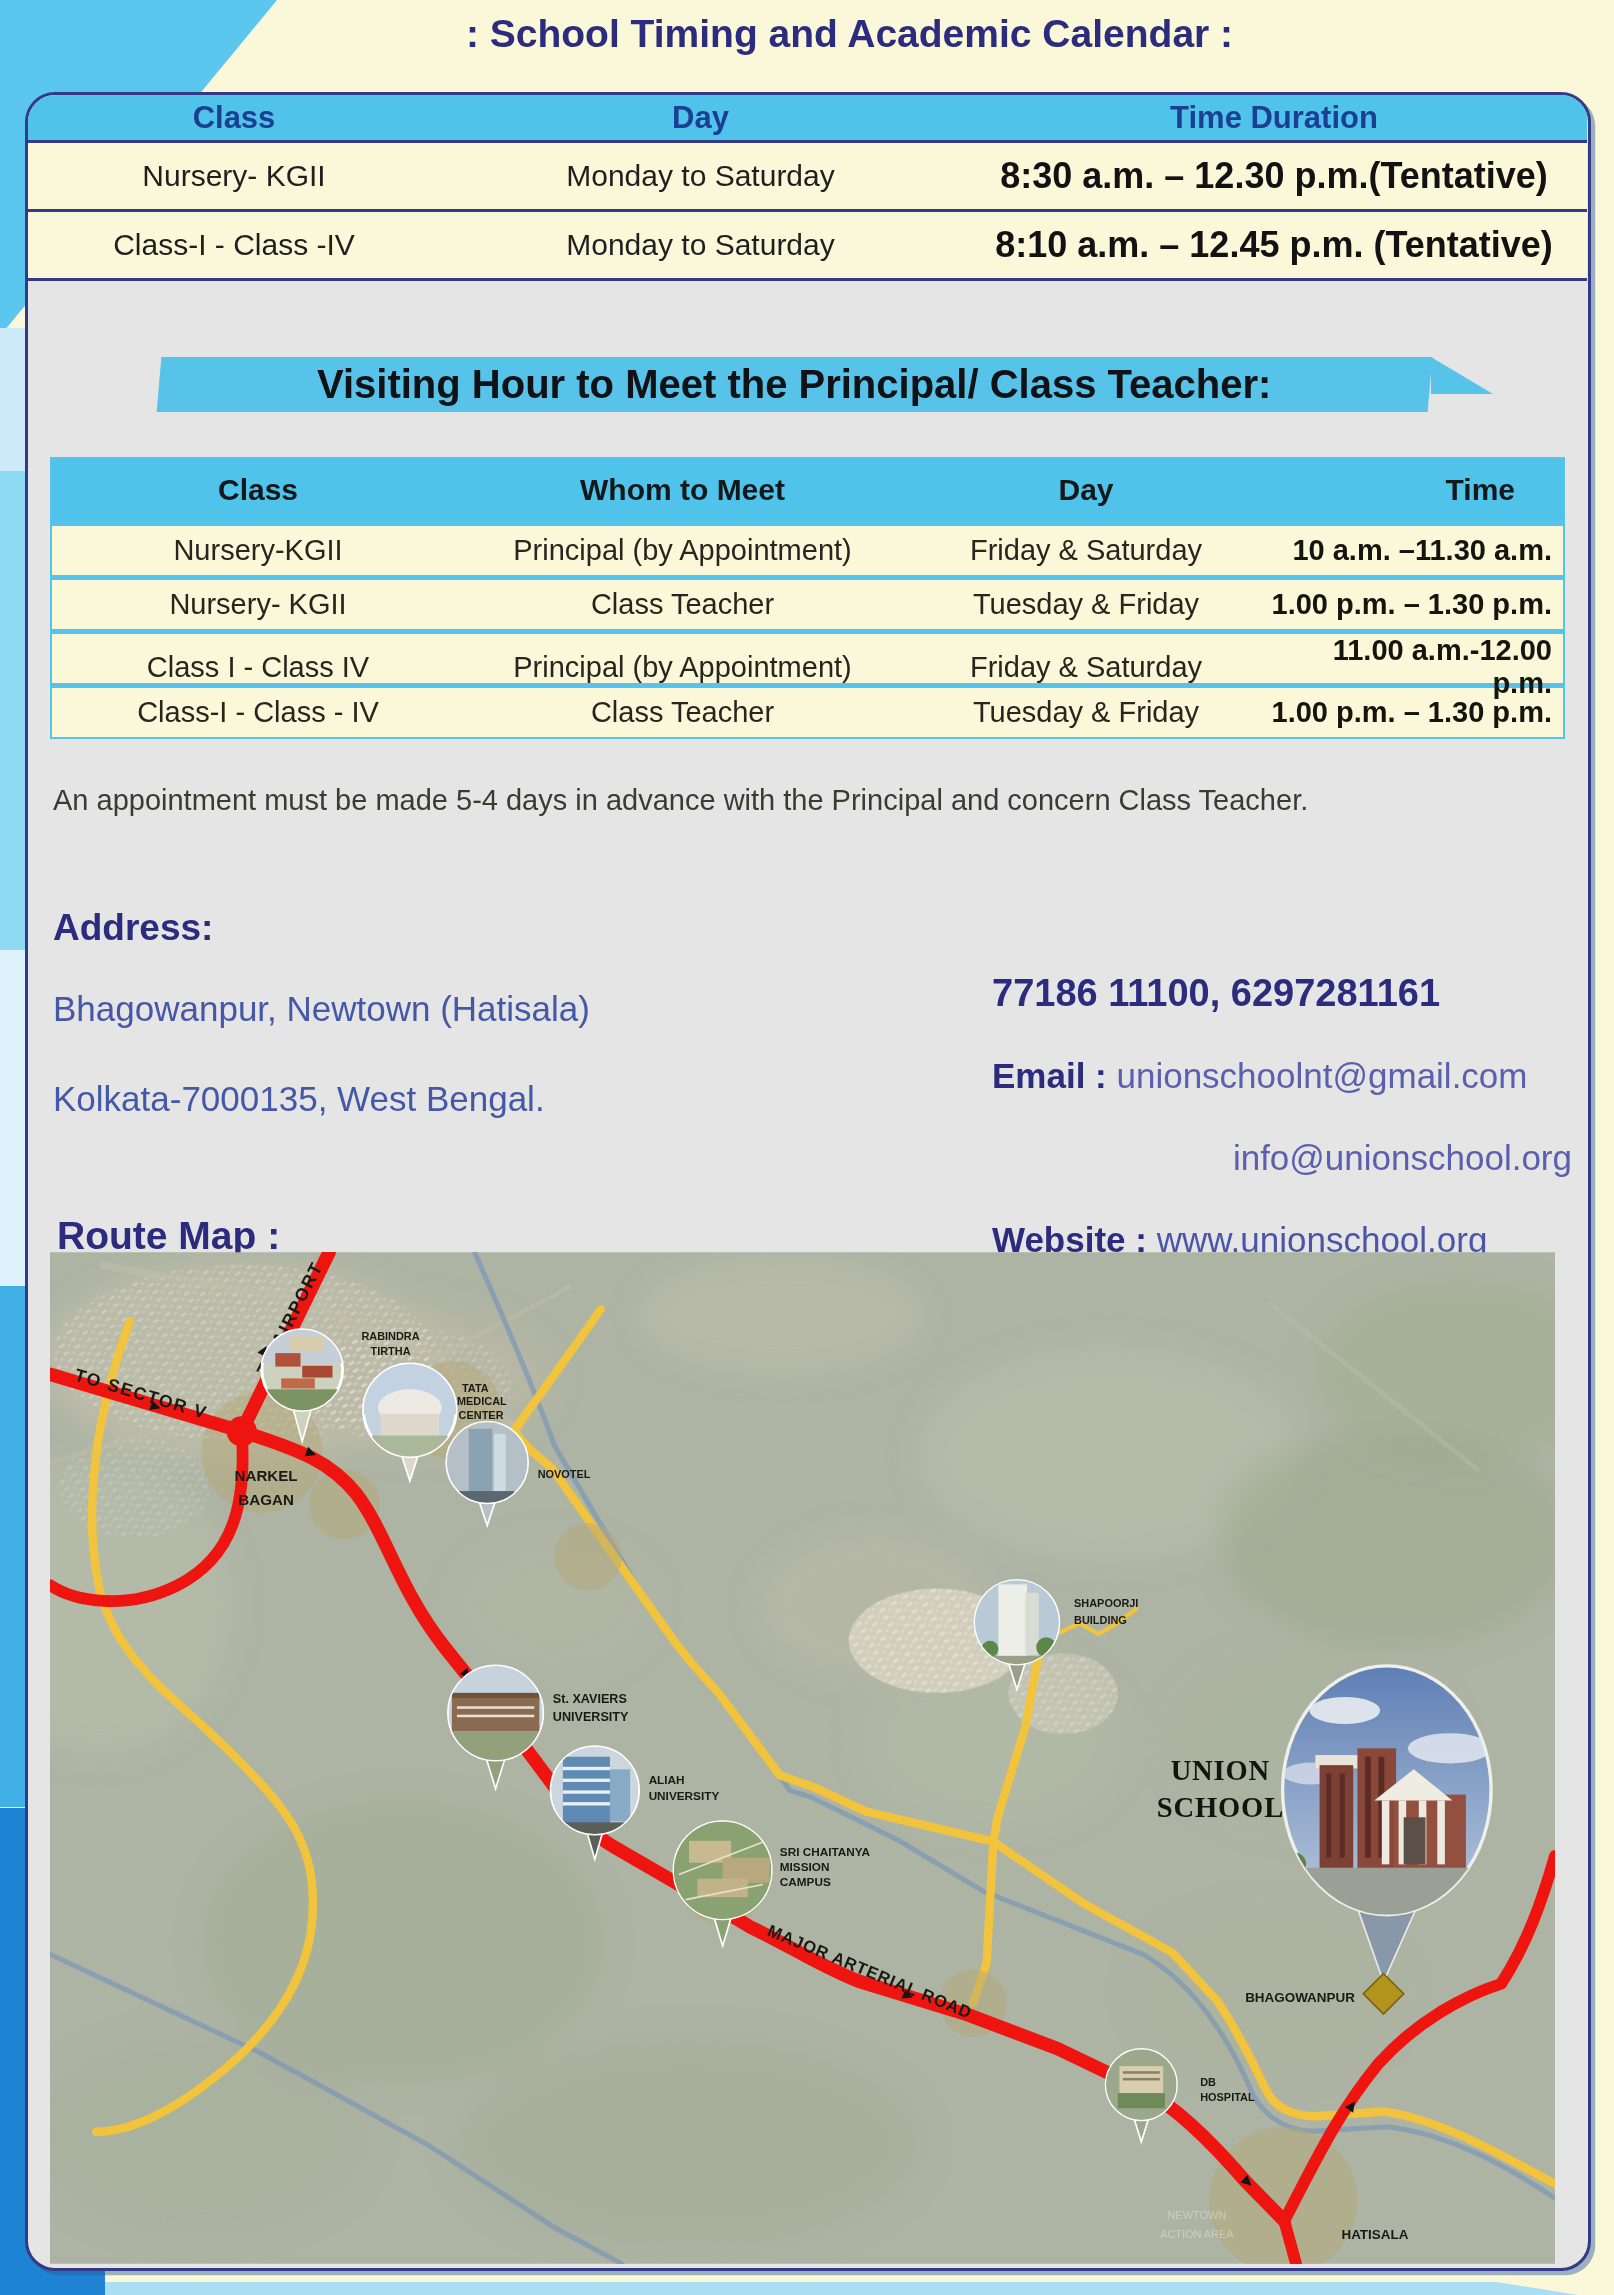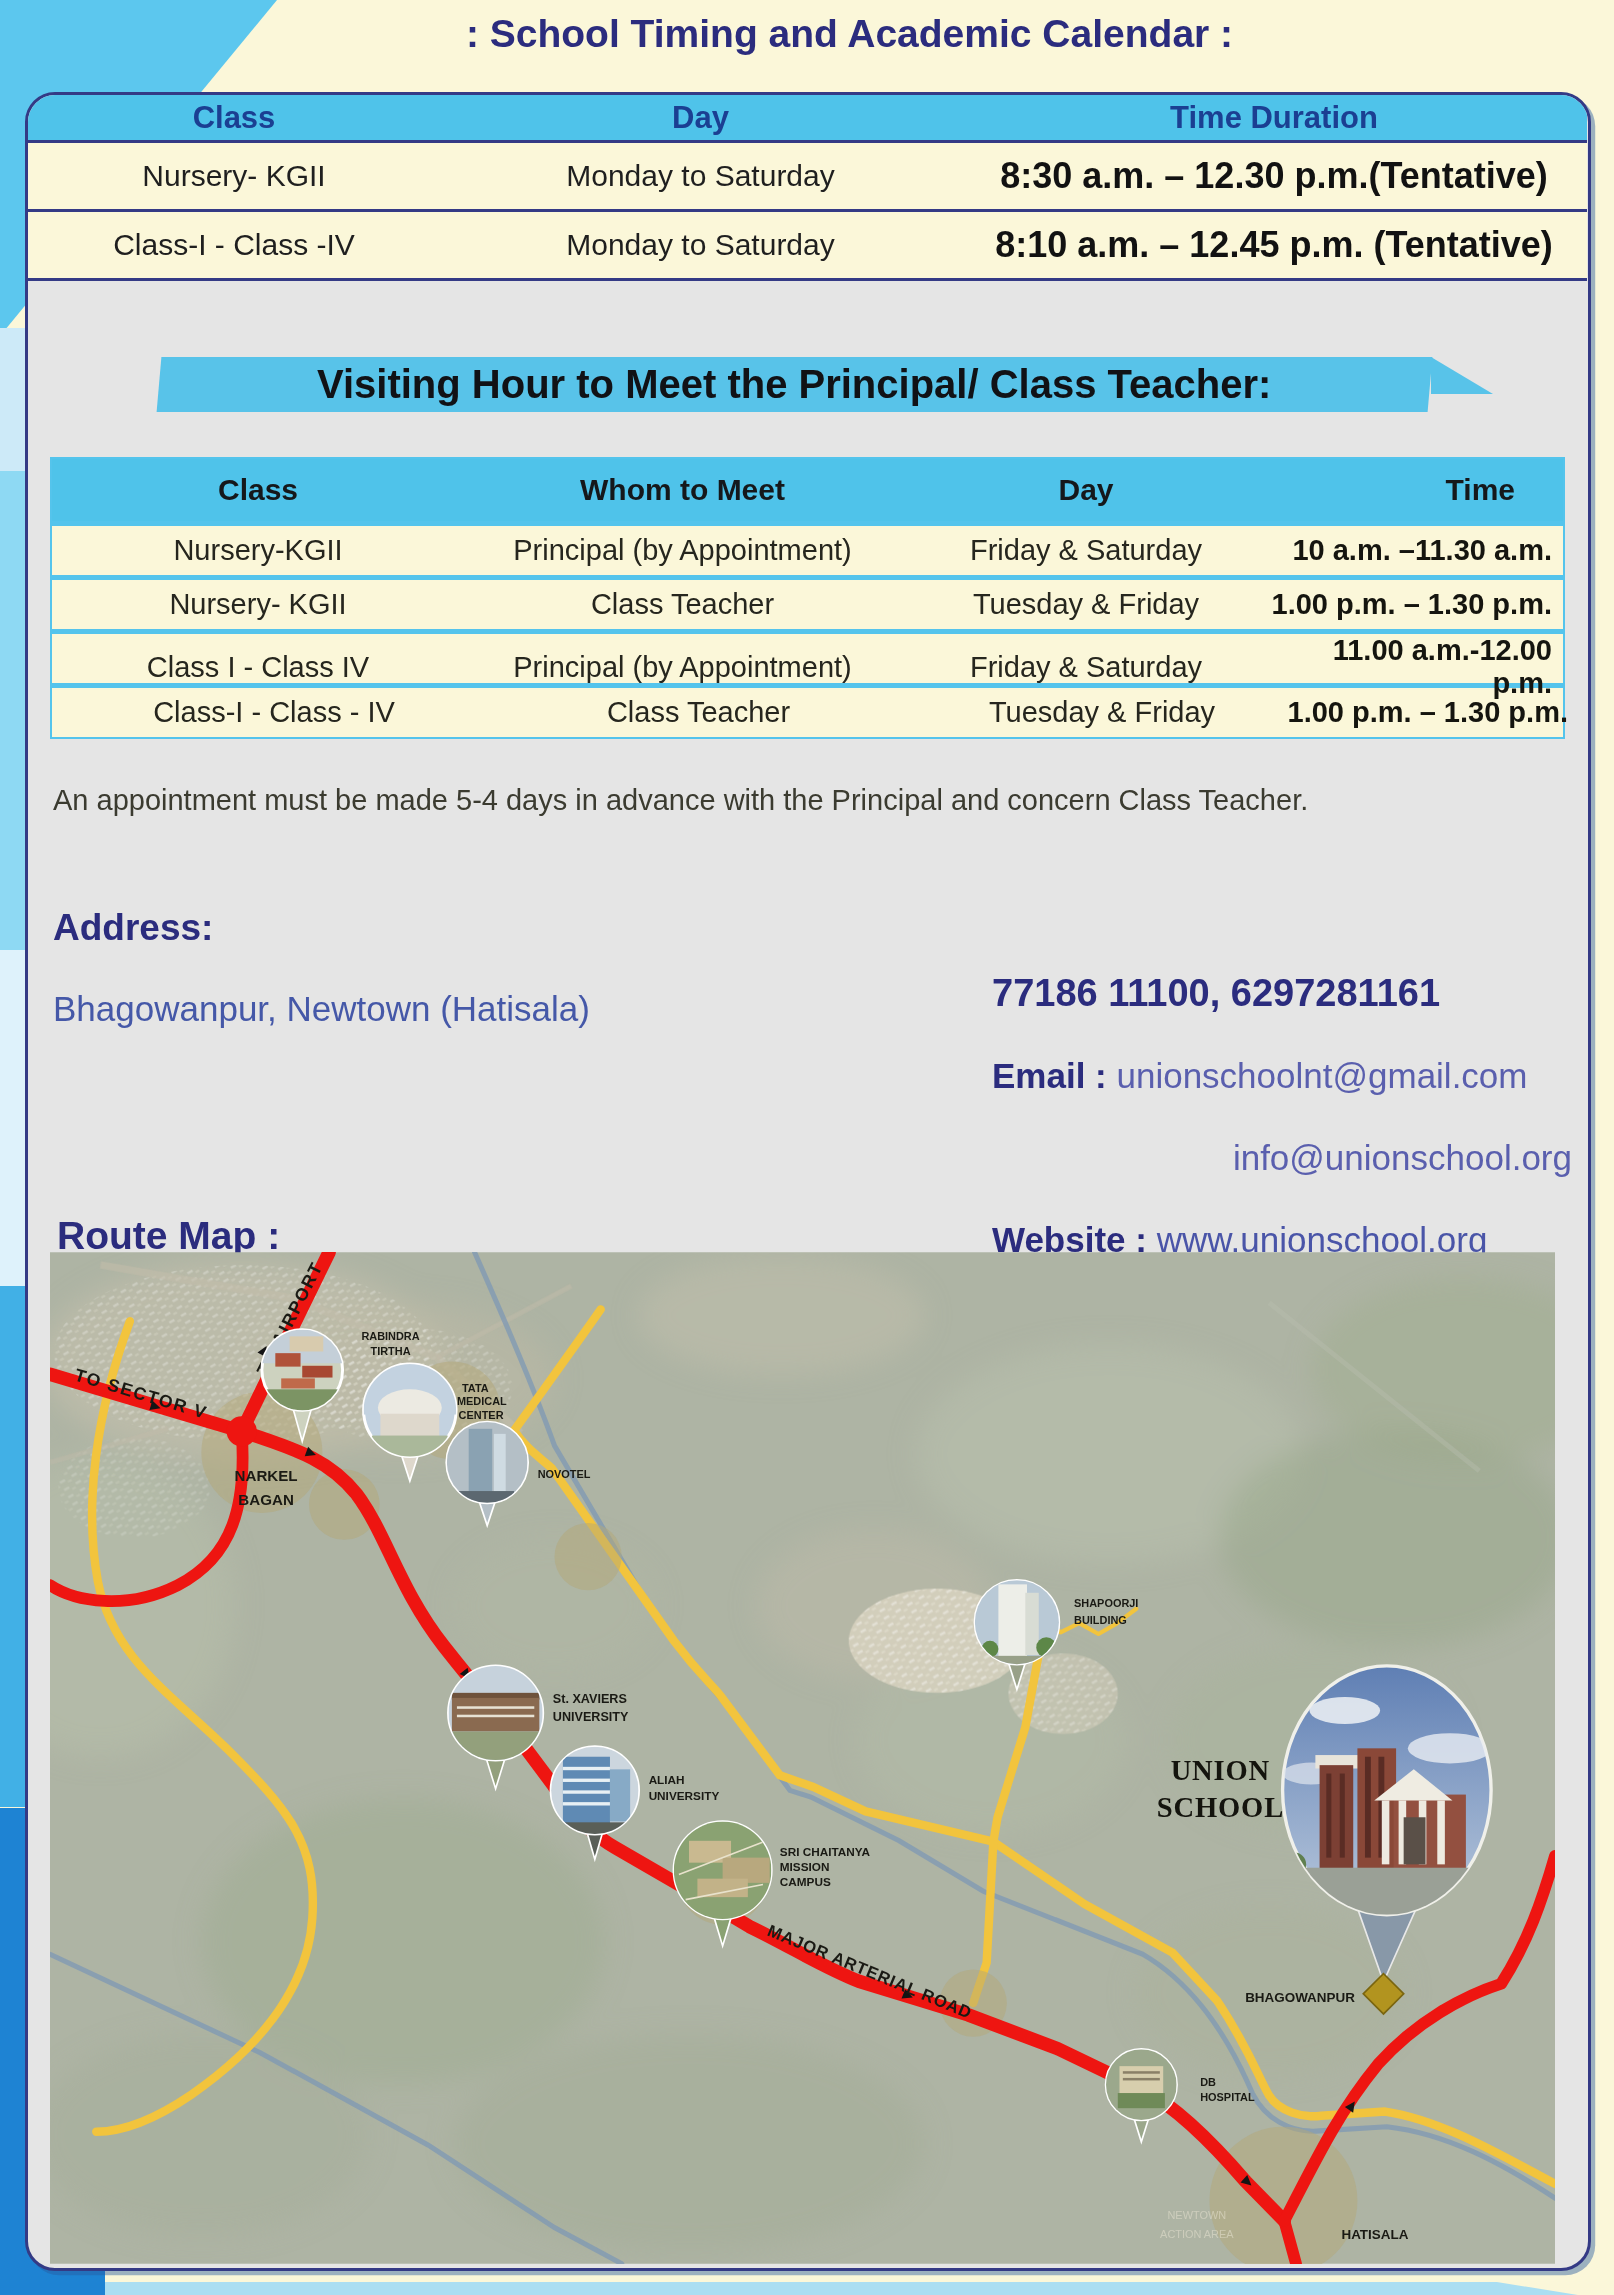--- a/index.html
+++ b/index.html
@@ -26,21 +26,21 @@
   
   .banner{position:absolute;left:131px;top:262px;width:1271px;height:55px;background:#58c3e9;transform:skewX(-5deg);display:flex;align-items:center;justify-content:center;}
   .banner span{transform:skewX(5deg);font-size:40px;font-weight:bold;color:#111216;white-space:nowrap;}
   .banner-notch{position:absolute;left:1403px;top:262px;width:62px;height:37px;background:#58c3e9;clip-path:polygon(0 0,100% 100%,0 100%);}
   
   .t2{position:absolute;left:22px;top:362px;width:1515px;border:2.5px solid #54c4ec;background:#fbf7d9;box-sizing:border-box;}
   .t2 .hrow{display:grid;grid-template-columns:412px 437px 370px 291px;height:62px;background:#4fc3ea;border-bottom:5px solid #54c4ec;align-items:center;}
   .t2 .hrow div{text-align:center;font-size:30px;font-weight:bold;color:#15181b;}
   .t2 .hrow .right{text-align:right;padding-right:47px;}
   .t2 .drow{display:grid;grid-template-columns:412px 437px 370px 291px;height:49px;border-bottom:5px solid #54c4ec;align-items:center;}
-  .t2 .drow:last-child{border-bottom:none;padding-left:16px;}
+  .t2 .drow:last-child{border-bottom:none;}
   .t2 .drow .c{text-align:center;font-size:29px;color:#26261e;}
   .t2 .drow .time{text-align:right;padding-right:10px;font-size:29px;font-weight:bold;color:#15150f;}
   
   .note{position:absolute;left:25px;top:689px;font-size:29px;color:#3b3b30;}
   .addr-label{position:absolute;left:25px;top:812px;font-size:37px;font-weight:bold;color:#2b2c7e;text-align:center;}
   .addr-line1{position:absolute;left:25px;top:894px;font-size:35px;color:#4558a8;}
   .addr-line2{position:absolute;left:25px;top:984px;font-size:35px;color:#4558a8;}
   .contact{position:absolute;left:964px;width:580px;}
   .c-label{top:806px;font-size:37px;font-weight:bold;color:#2b2c7e;}
   .c-phones{top:877px;font-size:38px;font-weight:bold;color:#2b2c7e;}
@@ -127,20 +127,21 @@
         <div class="c">Class Teacher</div>
         <div class="c">Tuesday &amp; Friday</div>
         <div class="time">1.00 p.m. – 1.30 p.m.</div>
       </div>
     </div>
 
     <div class="note">An appointment must be made 5-4 days in advance with the Principal and concern Class Teacher.</div>
 
     <div class="addr-label">Address:</div>
     <div class="addr-line1">Bhagowanpur, Newtown (Hatisala)</div>
+    <div class="addr-line2">Kolkata-7000135, West Bengal.</div>
 
     <div class="contact abs c-phones">77186 11100, 6297281161</div>
     <div class="contact abs c-email"><span class="lab">Email : </span><span class="val">unionschoolnt@gmail.com</span></div>
     <div class="contact abs c-info">info@unionschool.org</div>
     <div class="contact abs c-web"><span class="lab">Website : </span><span class="val" style="color:#4a55a8;">www.unionschool.org</span></div>
 
     <div class="route-label">Route Map :</div>
 
     <svg class="map" viewBox="0 0 1790 1203">
       <defs>

